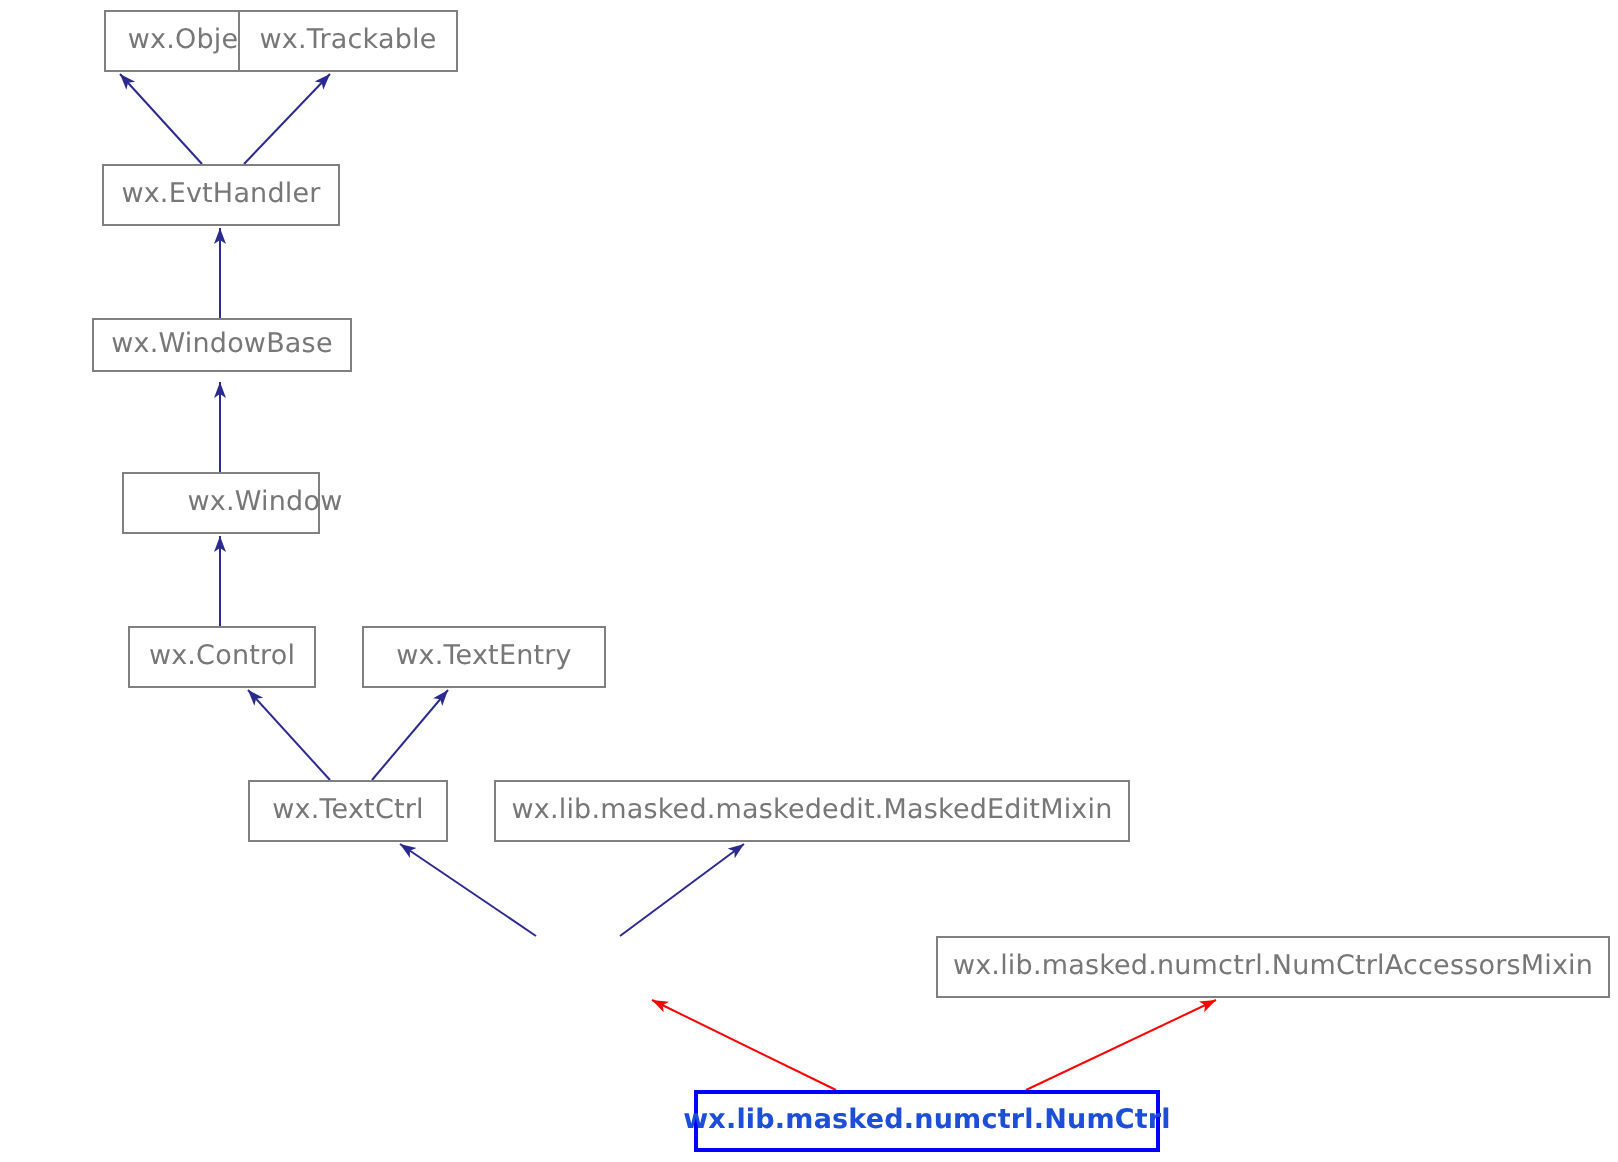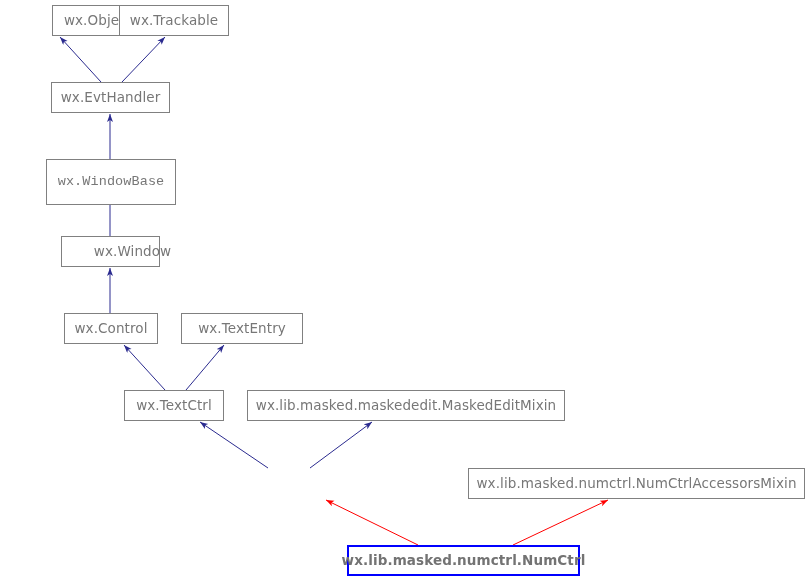--- a/index.html
+++ b/index.html
@@ -32,21 +32,21 @@
     background: #ffffff;
     border: 1px solid #808080;
     color: #777777;
     font-size: 13.5px;
     line-height: 1;
     white-space: nowrap;
     letter-spacing: 0.1px;
   }
   .node.highlight {
     border: 2px solid #0000ff;
-    color: #737373;
+    color: #1d4ed8;
     font-weight: bold;
   }
   .node-label {
     display: block;
   }
 </style>
 </head>
 <body>
 
 <div id="diagram-root" style="background: rgb(255, 255, 255);">
@@ -73,21 +73,21 @@
     </svg>
 <div class="node" style="left: 4px; top: 5px; width: 92px; height: 31px; margin-left: 48px;">
       <span class="node-label">wx.Object</span>
     </div>
     <div class="node" style="left: 119px; top: 5px; width: 110px; height: 31px;">
       <span class="node-label">wx.Trackable</span>
     </div>
     <div class="node" style="left: 51px; top: 82px; width: 119px; height: 31px;">
       <span class="node-label">wx.EvtHandler</span>
     </div>
-    <div class="node" style="left: 46px; top: 159px; width: 130px; height: 46px; font-family: Liberation Mono, monospace;">
+    <div class="node" style="left: 46px; top: 159px; width: 130px; height: 27px;">
       <span class="node-label">wx.WindowBase</span>
     </div>
     <div class="node" style="left: 61px; top: 236px; width: 99px; height: 31px; padding-left: 44px;">
       <span class="node-label">wx.Window</span>
     </div>
     <div class="node" style="left: 64px; top: 313px; width: 94px; height: 31px;">
       <span class="node-label">wx.Control</span>
     </div>
     <div class="node" style="left: 181px; top: 313px; width: 122px; height: 31px;">
       <span class="node-label">wx.TextEntry</span>

